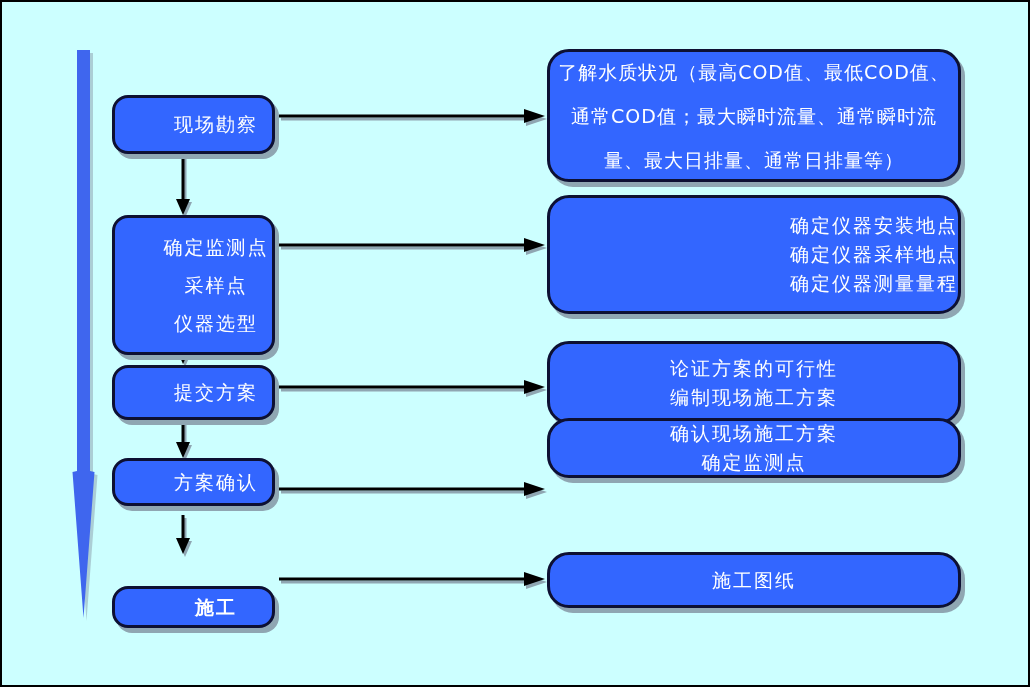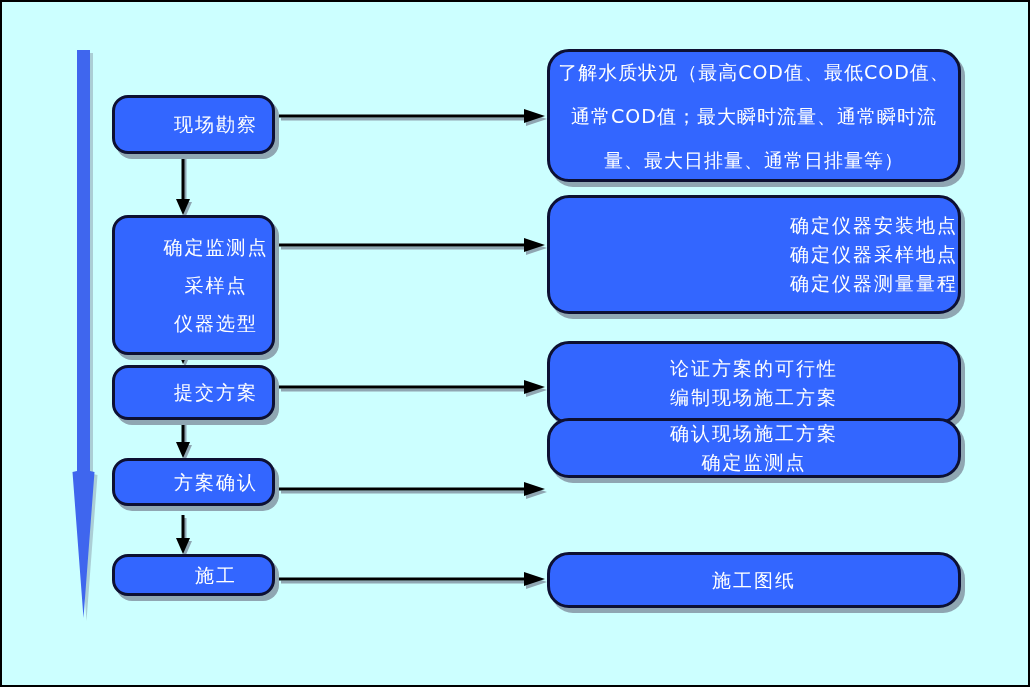--- a/index.html
+++ b/index.html
@@ -32,21 +32,21 @@
     white-space:nowrap;
     text-align:center;
   }
   .right-box.wrap-left{align-items:center;padding:0 16px;gap:16px;}
   .right-box.wrap-left .line{text-align:left;letter-spacing:1px;line-height:28px;}
   
   #lbox1{top:93px;height:59px;}
   #lbox2{top:213px;height:140px;gap:9px;}
   #lbox3{top:363px;height:55px;}
   #lbox4{top:456px;height:48px;}
-  #lbox5{top:552px;height:42px;}
+  #lbox5{top:584px;height:42px;font-weight:bold;}
   #rbox1{top:47px;height:133px;}
   #rbox2{top:193px;height:119px;align-items:flex-end;}
   #rbox3{top:339px;height:83px;}
   #rbox4{top:416px;height:60px;align-items:center;}
   #rbox5{top:550px;height:56px;}
 </style>
 </head>
 <body>
 
 <div class="canvas">

